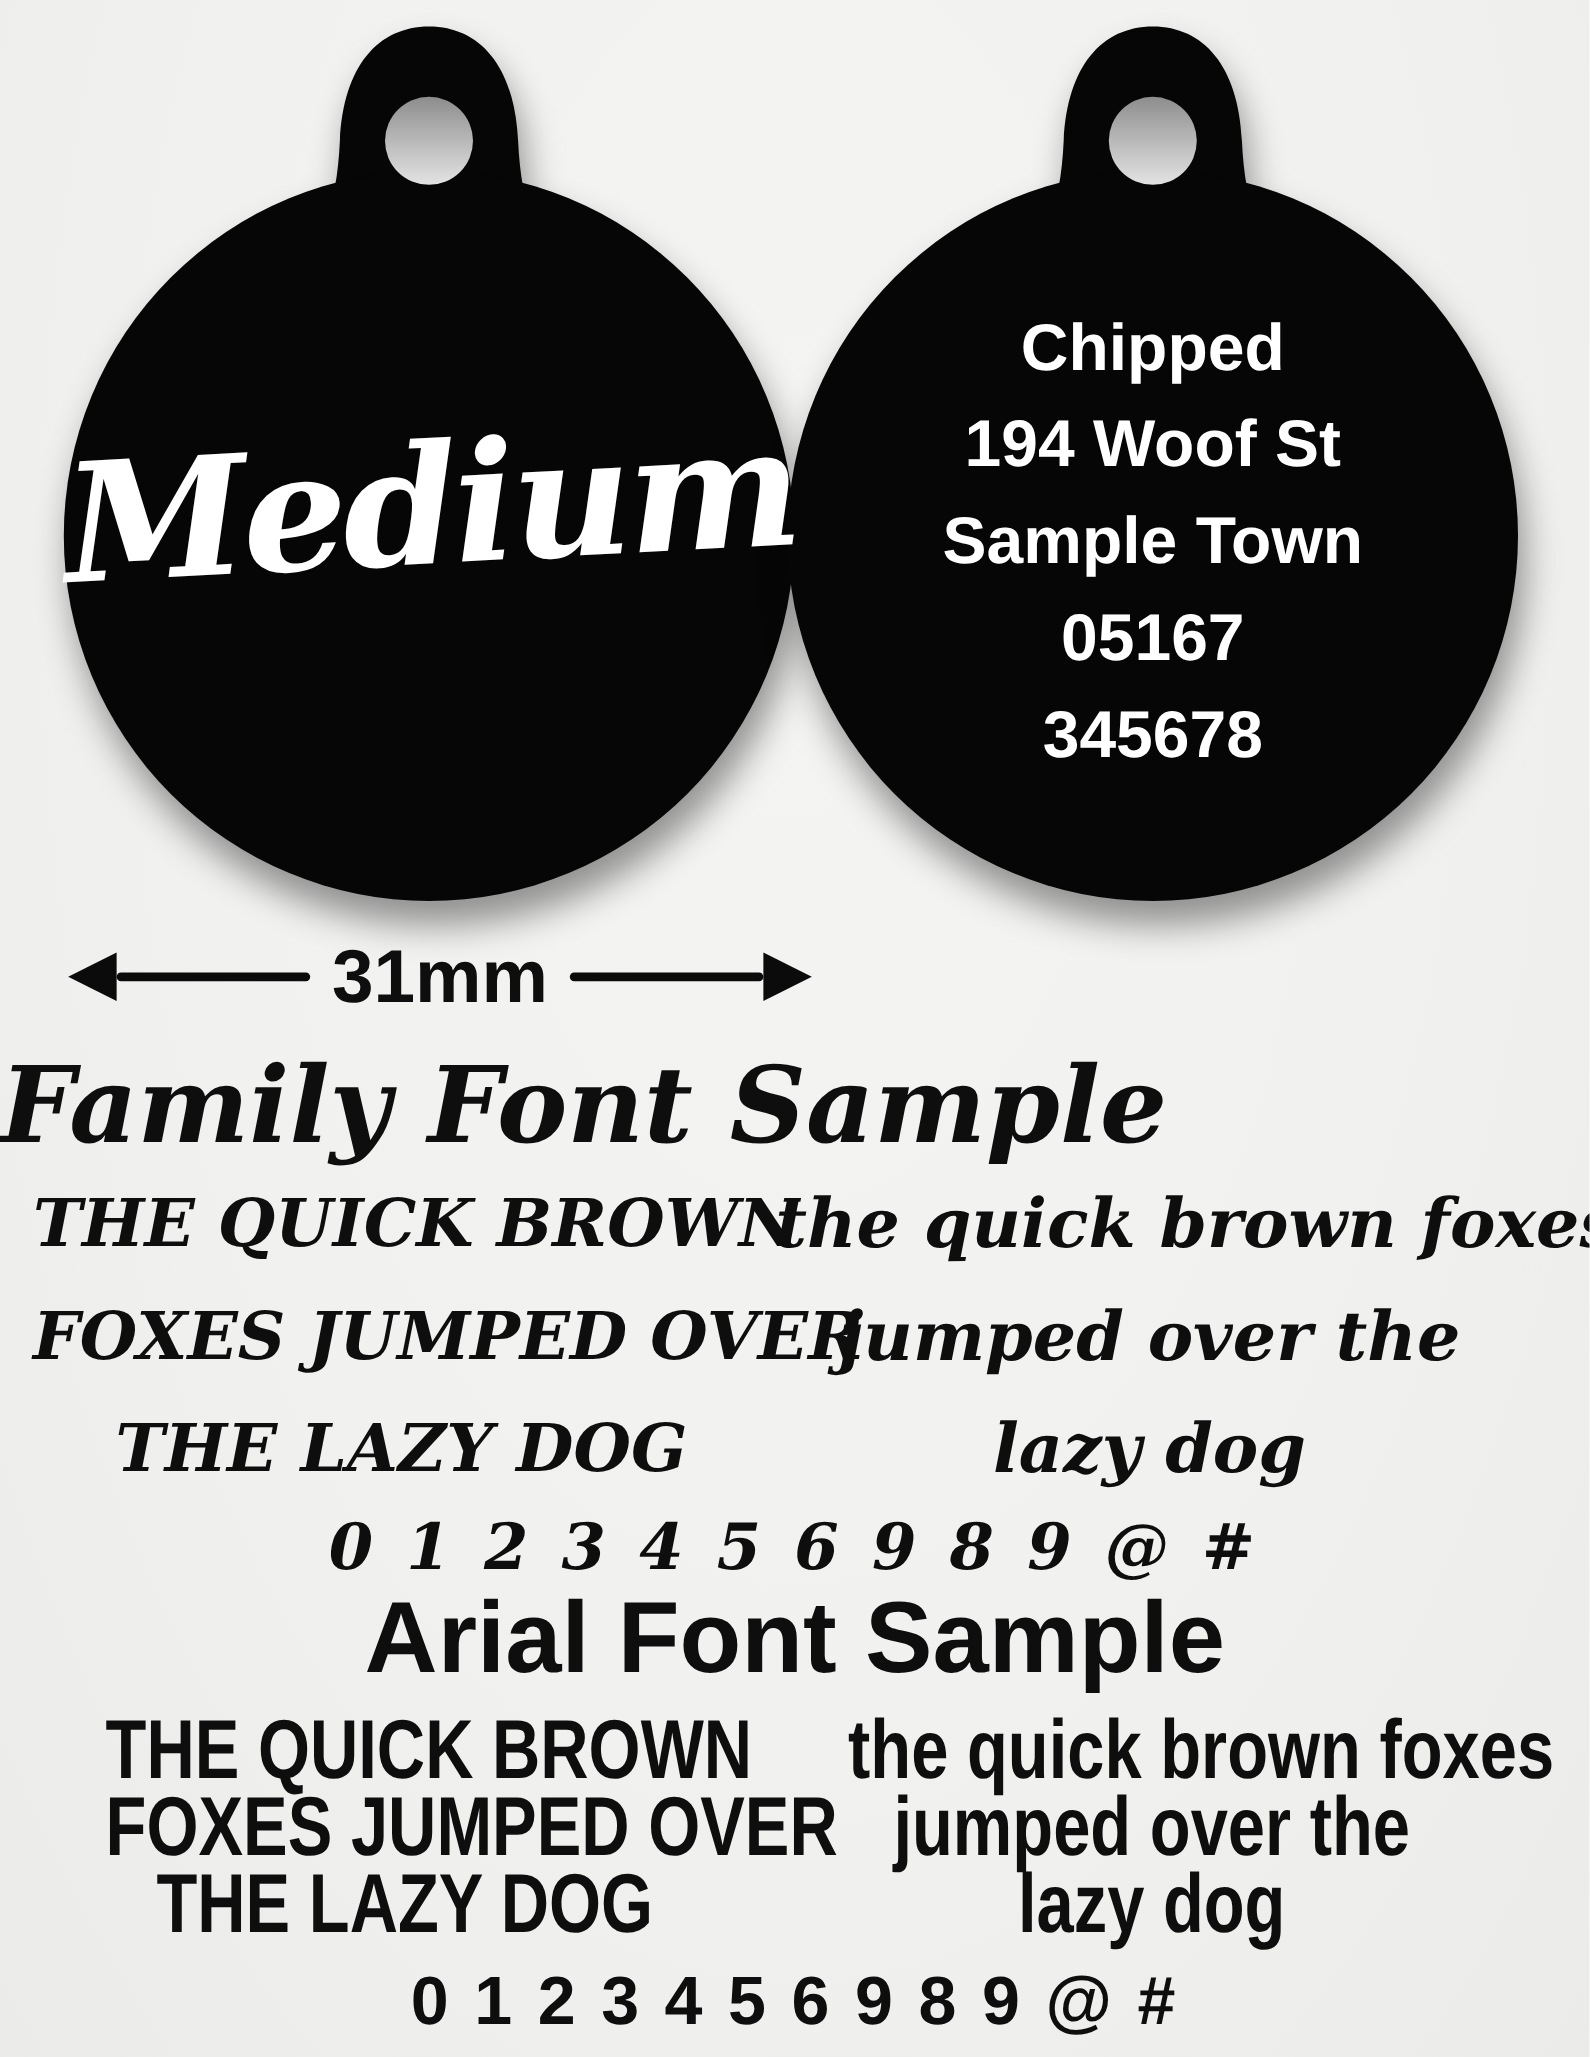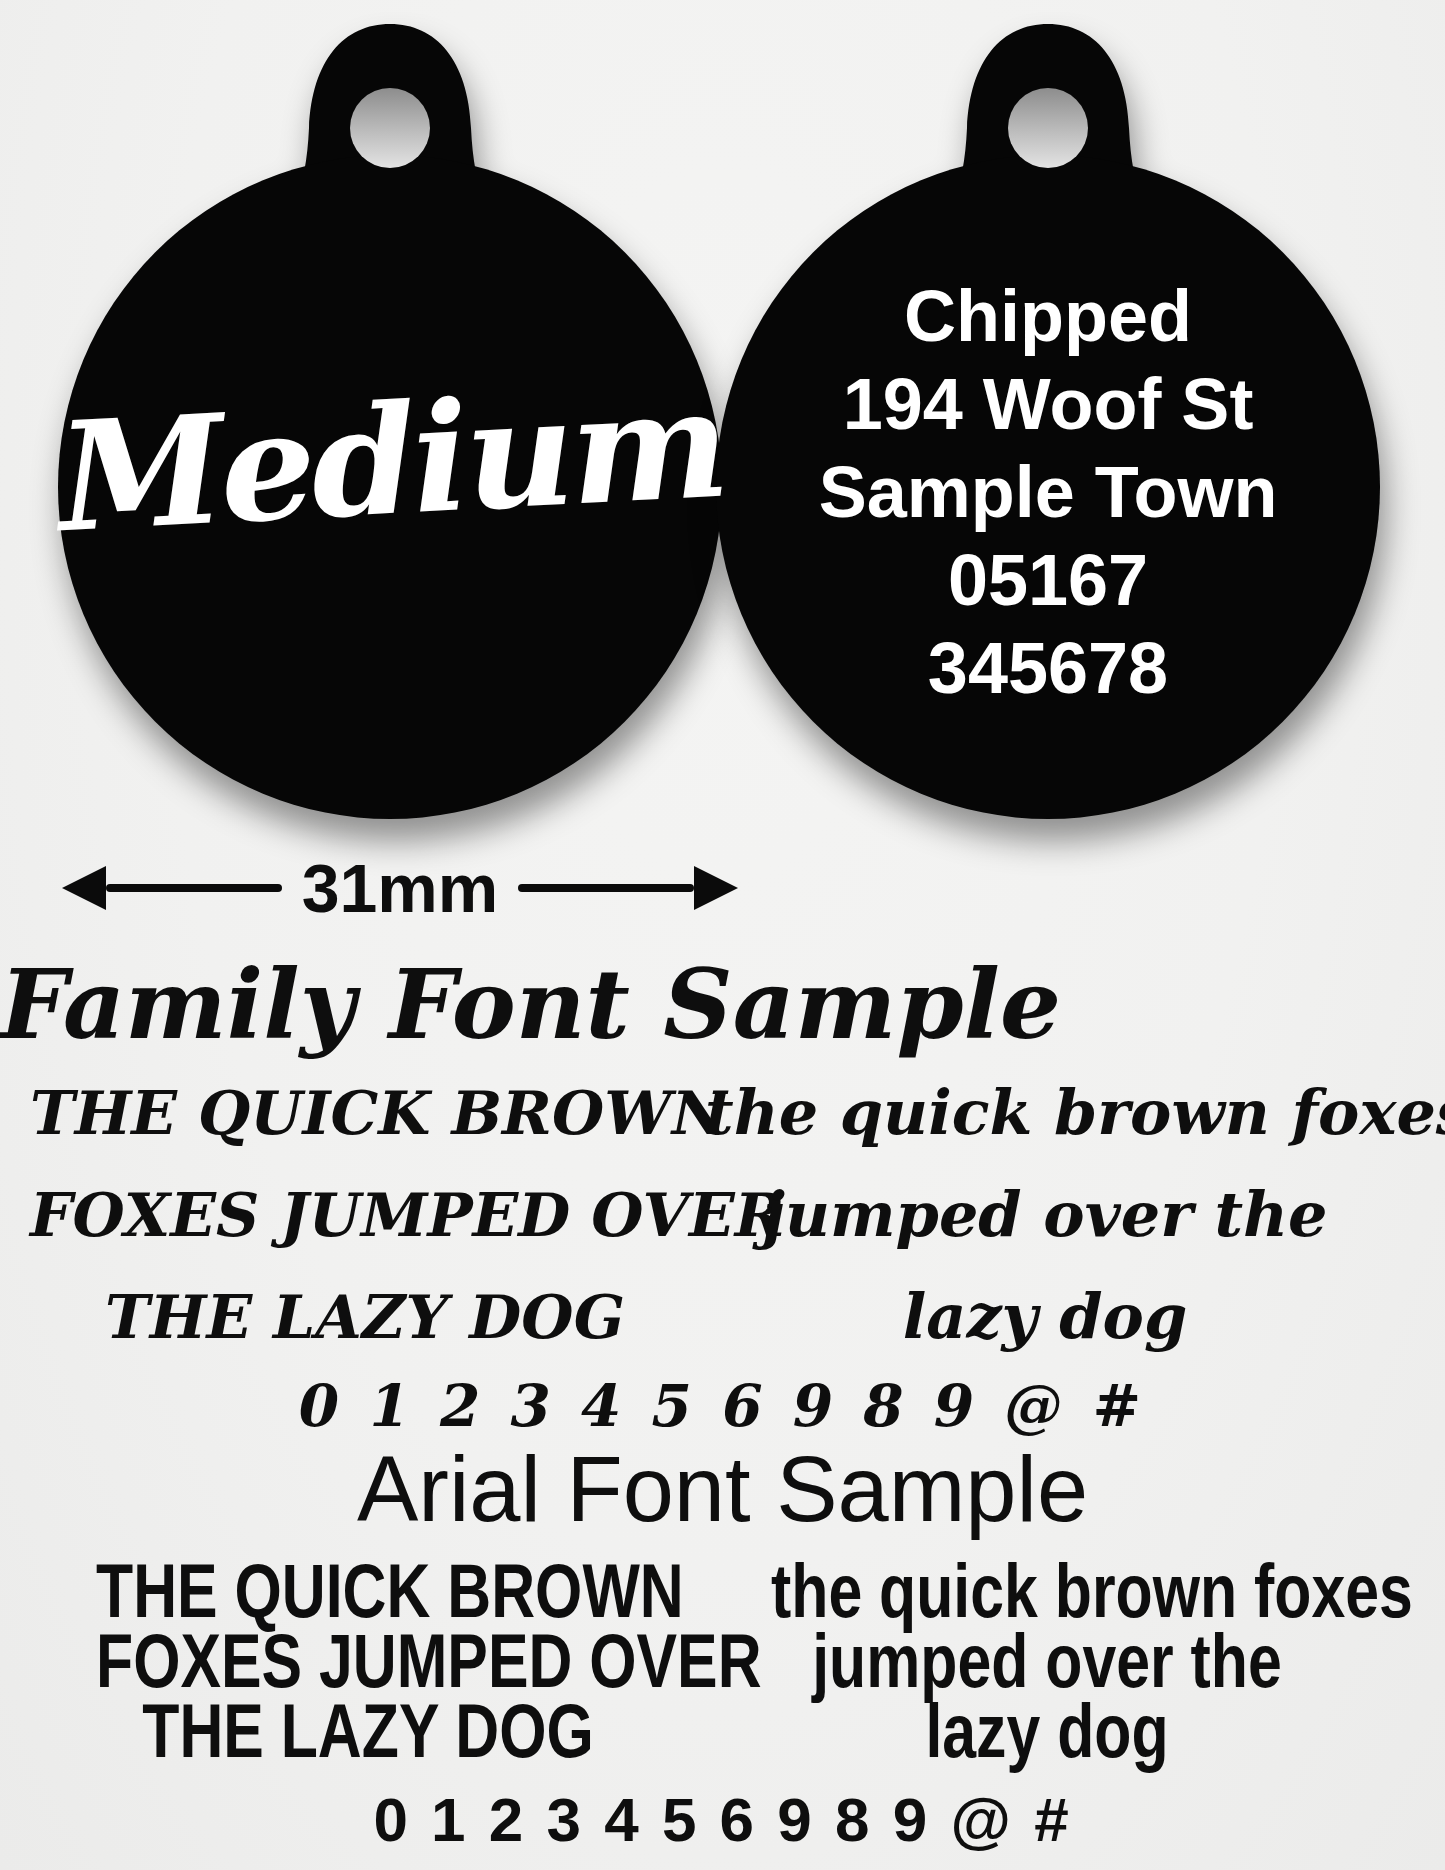--- a/index.html
+++ b/index.html
@@ -16,21 +16,21 @@
 
   
   .tag-front-label{
     left:58px;top:385px;width:664px;text-align:center;
     font-family:"DejaVu Serif", serif;font-style:italic;font-weight:bold;
     font-size:150px;line-height:1;color:#ffffff;
     transform:rotate(-3deg);letter-spacing:-4px;white-space:nowrap;
   }
   .tag-back-text{
     left:716px;top:272px;width:664px;text-align:center;
-    font-weight:bold;font-size:72px;line-height:88px;color:#ffffff;
+    font-weight:bold;font-size:60px;line-height:88px;color:#ffffff;
     letter-spacing:0px;
   }
   .tag-back-text div{white-space:nowrap;}
 
   
   .dim-row{
     left:62px;top:858px;width:676px;height:60px;
     display:flex;align-items:center;
   }
   .dim-line{flex:1;height:8px;background:#0b0b0b;border-radius:4px;}
@@ -53,21 +53,21 @@
   .script-upper{left:30px;top:1062px;width:670px;font-size:60px;}
   .script-lower{left:705px;top:1062px;width:680px;font-size:62px;}
   .script-numerals{
     left:0;top:1368px;width:1445px;text-align:center;
     font-size:58px;line-height:76px;letter-spacing:5px;white-space:nowrap;
   }
 
   
   .arial-heading{
     left:0;top:1436px;width:1445px;text-align:center;
-    font-weight:normal;font-size:92px;line-height:106px;white-space:nowrap;
+    font-weight:bold;font-size:92px;line-height:106px;white-space:nowrap;
   }
   .arial-col{
     font-weight:bold;font-size:76px;line-height:70px;text-align:center;
     transform:scaleX(0.80);transform-origin:50% 0;
   }
   .arial-col div{white-space:nowrap;}
   .arial-upper{left:28px;top:1556px;width:680px;}
   .arial-lower{left:702px;top:1556px;width:690px;}
   .arial-numerals{
     left:0;top:1784px;width:1445px;text-align:center;

